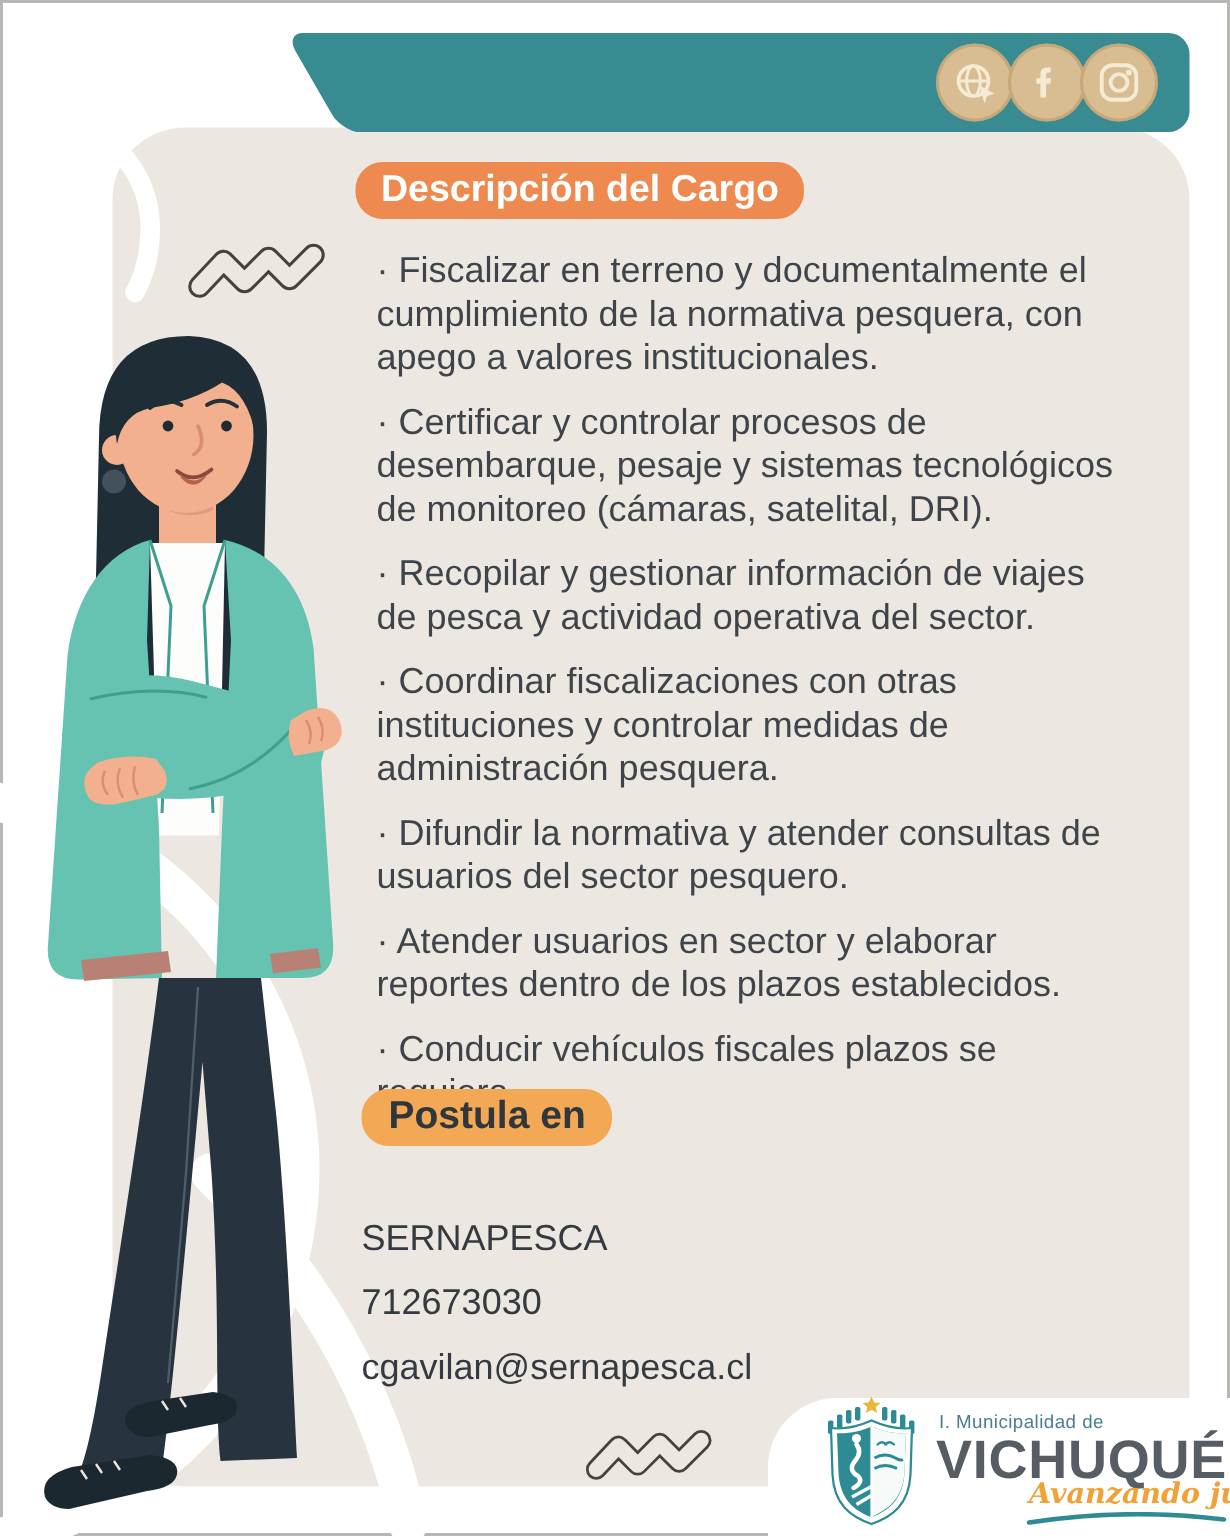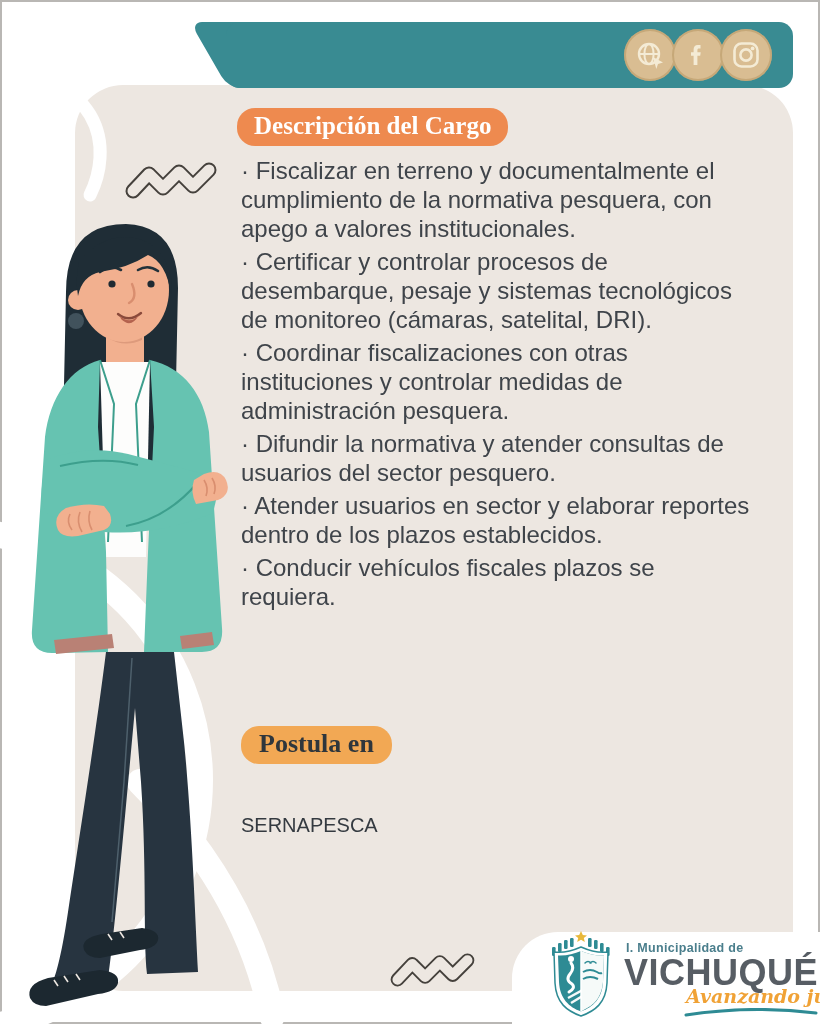--- a/index.html
+++ b/index.html
@@ -37,47 +37,47 @@
   }
   .icon-circle + .icon-circle{margin-left:-4px;}
   .icon-circle{margin-right:0;}
   .social .icon-circle{margin-left:0;margin-right:0;}
   .social{gap:0;}
   .social .icon-circle:nth-child(2){margin-left:-4px;}
   .social .icon-circle:nth-child(3){margin-left:-4px;}
   
   .pill{
     position:absolute;display:inline-block;border-radius:18px;
-    font-weight:bold;white-space:nowrap;z-index:5;font-family:Liberation Serif, serif;
+    font-weight:bold;white-space:nowrap;z-index:5;
   }
   .pill-title{
     left:237px;top:108px;background:#EE8A4F;color:#ffffff;
     font-size:25px;line-height:1.2;padding:3px 17px 5px;
   }
   .pill-apply{
     left:241px;top:726px;background:#F2A854;color:#2F363C;
     font-size:26px;line-height:1.2;padding:2px 18px 5px;
   }
   
   .bullets{
     position:absolute;left:237px;top:152px;width:520px;z-index:5;
     color:#3F444A;font-size:24px;line-height:29px;
   }
-  .bullet{margin:4px;}
+  .bullet{margin:14px;}
   
   .contact{
     position:absolute;left:241px;top:804px;z-index:5;
-    color:#343A40;font-size:20px;line-height:43px;
+    color:#343A40;font-size:24px;line-height:43px;
   }
   
   .footer-logo{position:absolute;left:548px;top:928px;width:264px;height:92px;z-index:6;}
   .crest{position:absolute;left:0;top:2px;}
   .muni-prefix{
     position:absolute;left:78px;top:13px;font-size:12.5px;letter-spacing:.3px;
-    color:#4A7E8C;font-weight:bold;
+    color:#4A7E8C;font-weight:normal;
   }
   .muni-name{
     position:absolute;left:76px;top:24px;font-size:36px;font-weight:bold;
     letter-spacing:.5px;color:#575D64;
   }
   .slogan{
     position:absolute;left:138px;top:57px;font-size:19px;font-weight:bold;
     font-style:italic;color:#F0A236;font-family:"DejaVu Serif",serif;white-space:nowrap;
   }
   .slogan-underline{position:absolute;left:136px;top:80px;}
@@ -183,31 +183,34 @@
     </div>
   </div>
 
   <div class="pill pill-title">
     <span>Descripción del Cargo</span>
   </div>
 
   <div class="bullets">
     <div class="bullet">· Fiscalizar en terreno y documentalmente el cumplimiento de la normativa pesquera, con apego a valores institucionales.</div>
     <div class="bullet">· Certificar y controlar procesos de desembarque, pesaje y sistemas tecnológicos de monitoreo (cámaras, satelital, DRI).</div>
+    <div class="bullet">· Recopilar y gestionar información de viajes de pesca y actividad operativa del sector.</div>
     <div class="bullet">· Coordinar fiscalizaciones con otras instituciones y controlar medidas de administración pesquera.</div>
     <div class="bullet">· Difundir la normativa y atender consultas de usuarios del sector pesquero.</div>
     <div class="bullet">· Atender usuarios en sector y elaborar reportes dentro de los plazos establecidos.</div>
     <div class="bullet">· Conducir vehículos fiscales plazos se requiera.</div>
   </div>
 
   <div class="pill pill-apply">
     <span>Postula en</span>
   </div>
   <div class="contact">
     <div>SERNAPESCA</div>
+    <div>712673030</div>
+    <div>cgavilan@sernapesca.cl</div>
   </div>
 
   <div class="footer-logo">
     <svg class="crest" width="66" height="88" viewBox="0 0 66 88">
       <g fill="#2E8B94">
         <rect x="4" y="17" width="3.6" height="9" rx="1.2"></rect>
         <rect x="10" y="13" width="3.6" height="9" rx="1.2"></rect>
         <rect x="16" y="10" width="3.6" height="9" rx="1.2"></rect>
         <rect x="22" y="8" width="3.6" height="9" rx="1.2"></rect>
         <rect x="40" y="8" width="3.6" height="9" rx="1.2"></rect>

